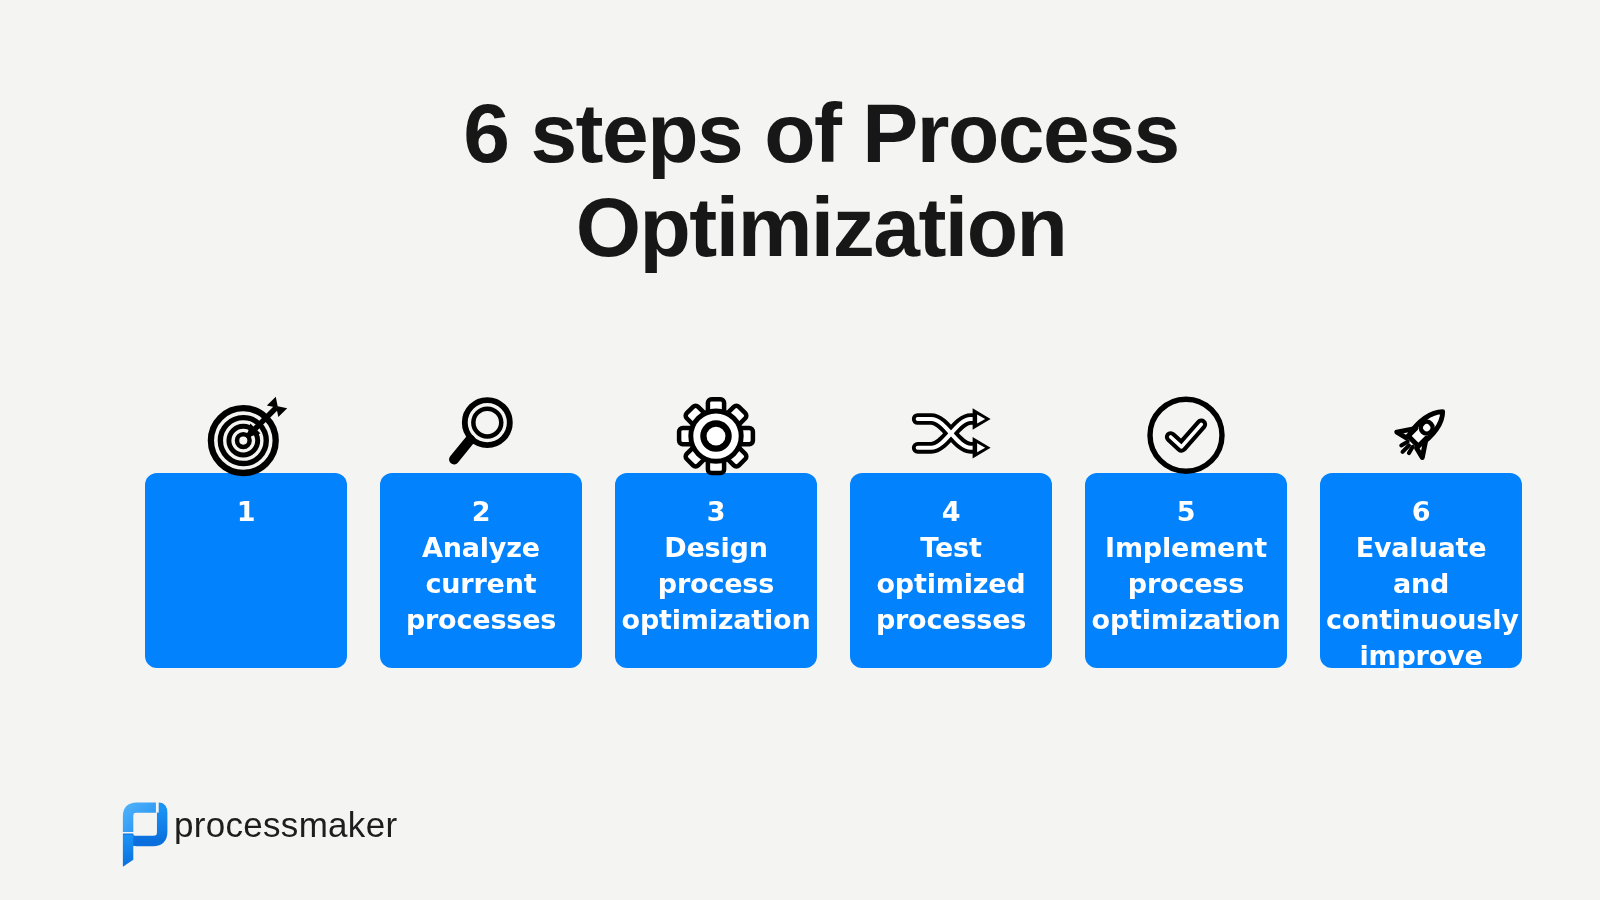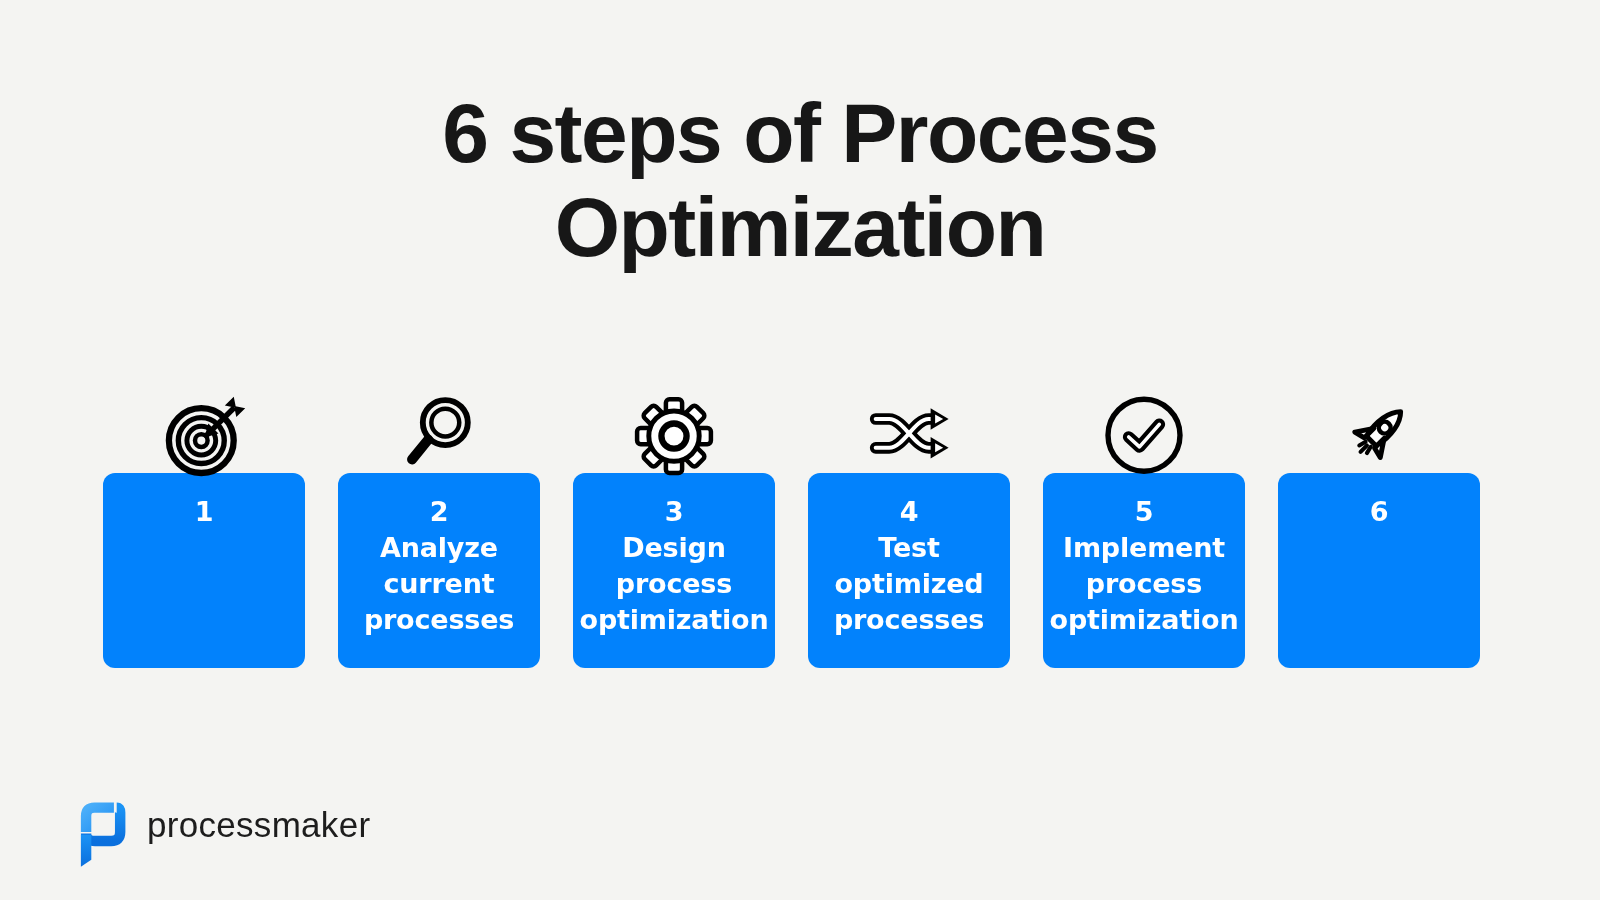--- a/index.html
+++ b/index.html
@@ -2,21 +2,21 @@
 <html><head>
 <meta charset="utf-8">
 <style>
   html,body{margin:0;padding:0;}
   body{
     width:1600px;height:900px;
     background:var(--background,#f4f4f2);
     font-family:"Liberation Sans",sans-serif;
     position:relative;overflow:hidden;
   }
-  .canvas{position:absolute;inset:0;}
+  .canvas{position:absolute;inset:0;margin-left:42px;}
 
   
   .title{
     position:absolute;left:0;right:0;top:86px;
     margin:0;text-align:center;
     font-size:84px;line-height:94px;font-weight:700;letter-spacing:-1.5px;
     color:var(--title_color,#171717);
     white-space:pre-line;
   }
 
@@ -48,21 +48,21 @@
     font-weight:700;
     color:var(--card_text,#ffffff);
     font-size:27px;line-height:36px;
     letter-spacing:-0.2px;
   }
   .label{white-space:pre-line;}
 
   
   .logo{
     position:absolute;left:68px;top:794px;
-    display:flex;align-items:flex-start;gap:15px;
+    display:flex;align-items:flex-start;
   }
   .logo-mark{width:64px;height:76px;display:block;}
   .logo-text{
     font-family:"Liberation Sans",sans-serif;
     font-size:35px;font-weight:500;
     color:var(--logo_text_color,#1d1d1d);
     letter-spacing:0.3px;
     margin-top:11px;
   }
 </style>
@@ -190,20 +190,23 @@
           <g stroke="#000" stroke-width="4.5" stroke-linecap="round">
             <line x1="-4" y1="17" x2="-6" y2="25"></line>
             <line x1="4" y1="17" x2="6" y2="25"></line>
             <line x1="0" y1="19" x2="0" y2="29"></line>
           </g>
         </g>
       </svg>
     </div>
     <div class="card">
       <div class="num">6</div>
+      <div class="label">Evaluate and
+continuously
+improve</div>
     </div>
   </div>
 
   <div class="logo">
     <svg class="logo-mark" viewBox="0 0 92 108">
       <defs>
         <linearGradient id="pmL" x1="0" y1="0" x2="1" y2="1">
           <stop offset="0" stop-color="#4aaef9"></stop>
             <stop offset="1" stop-color="#1e8df2"></stop>
         </linearGradient>

